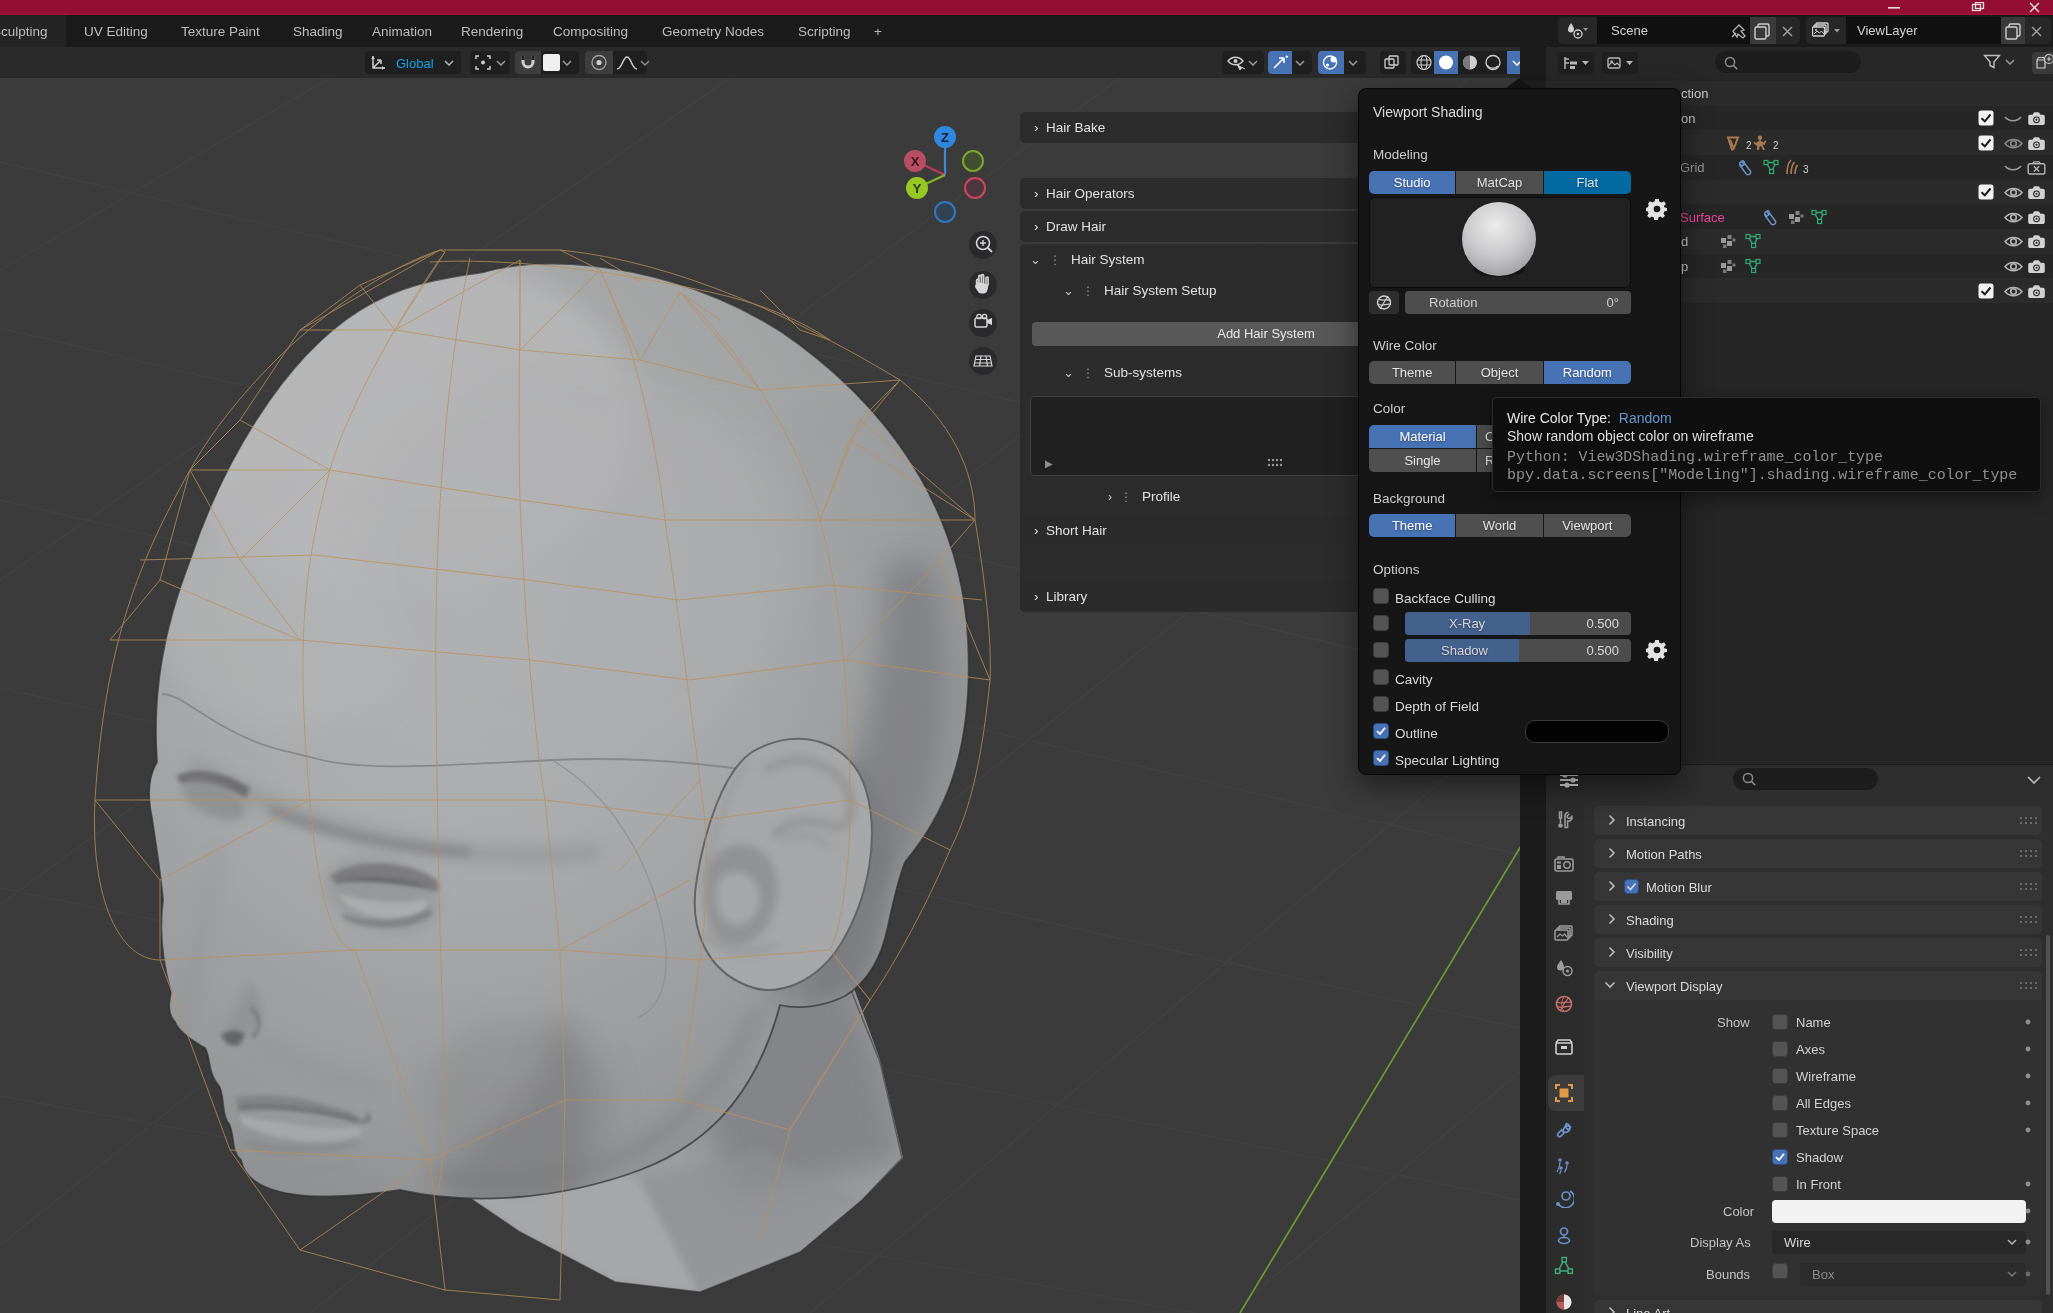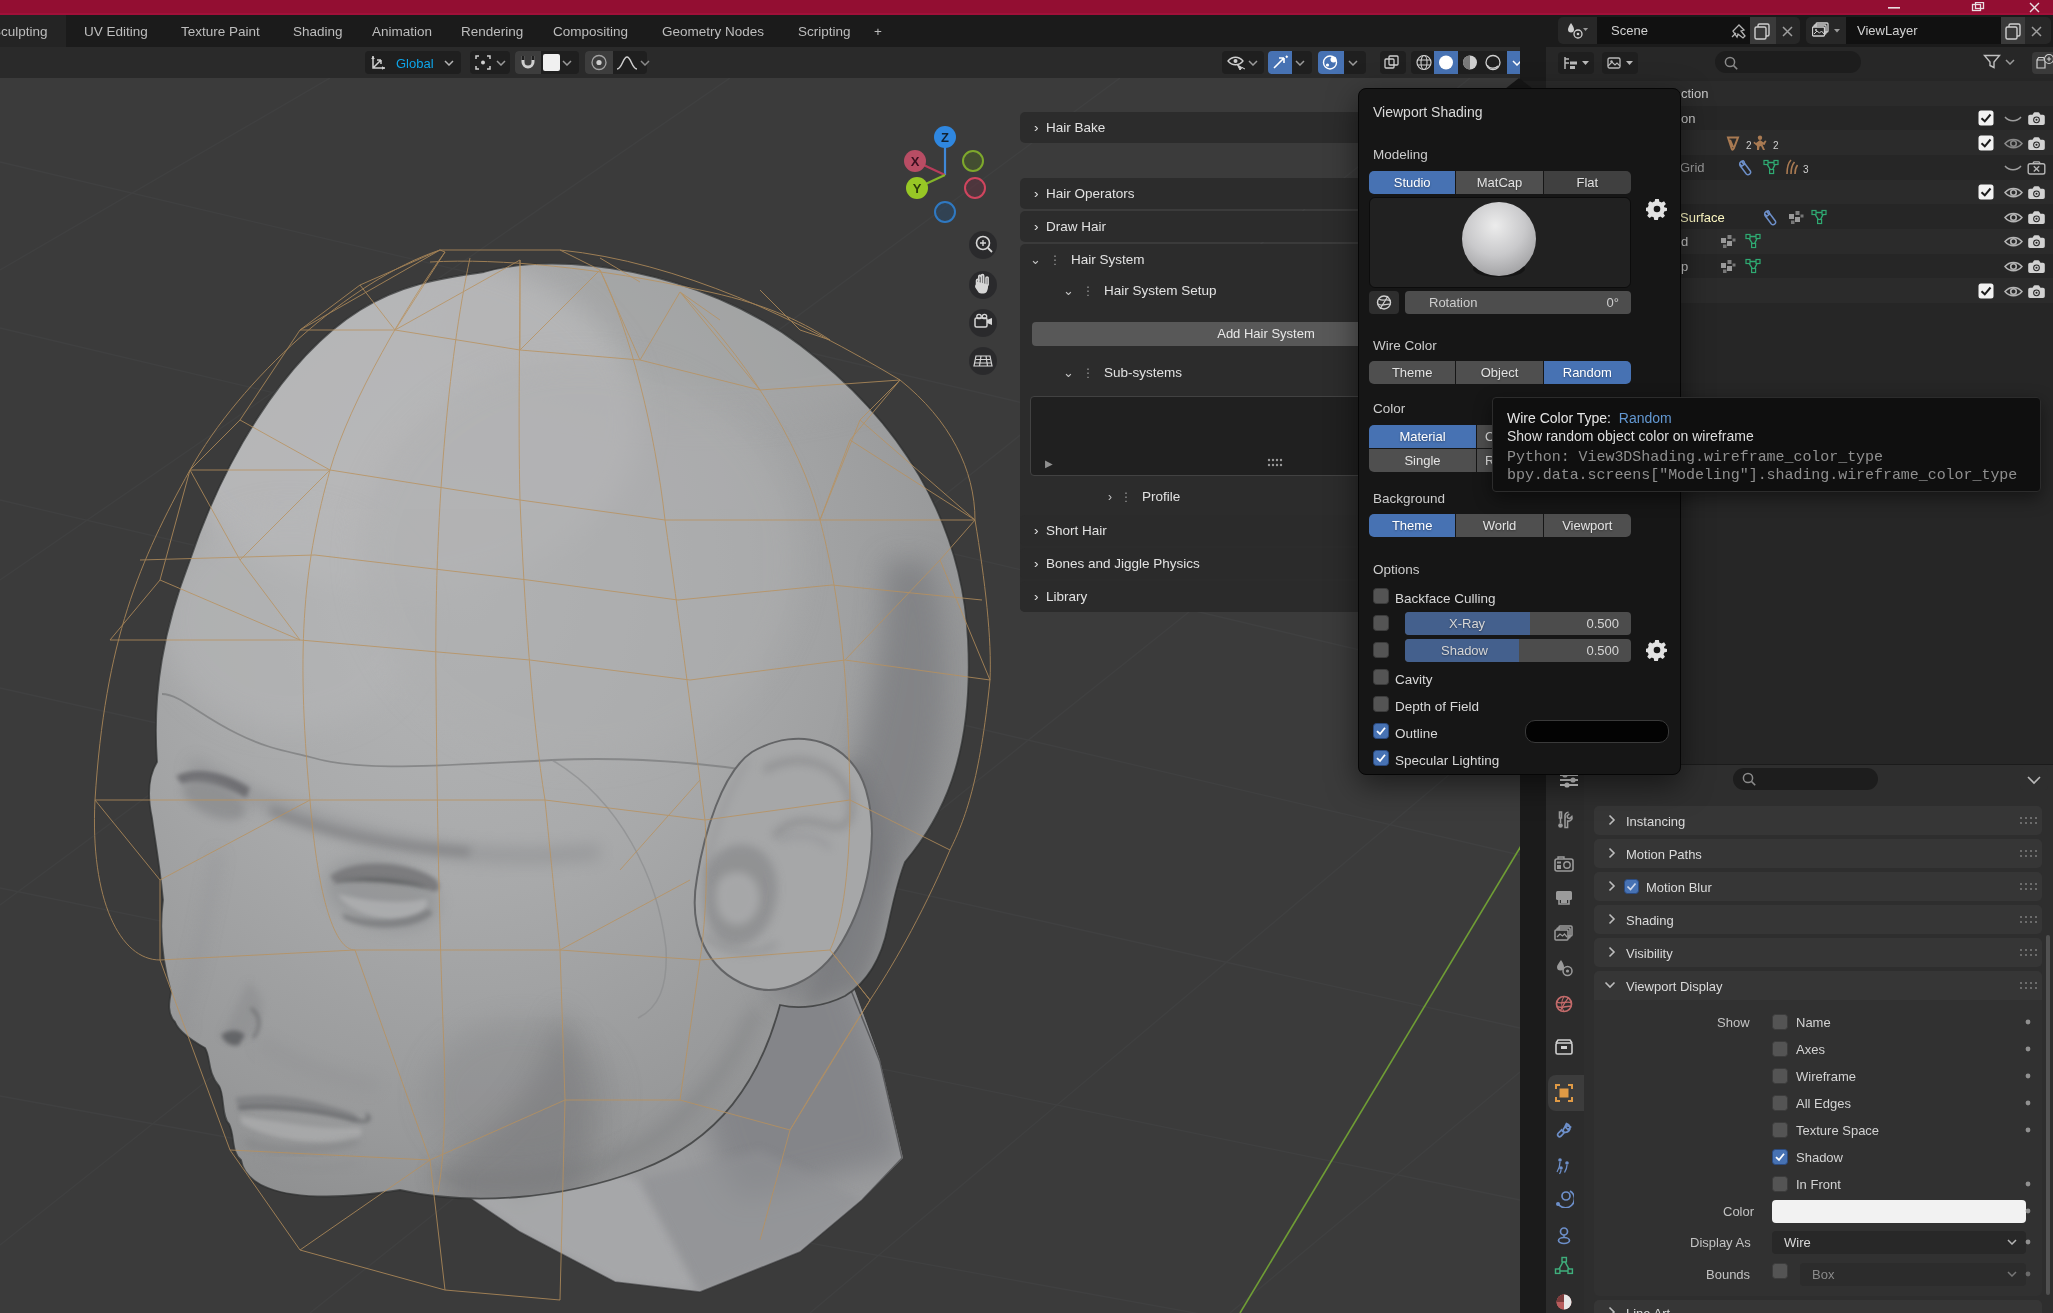--- a/index.html
+++ b/index.html
@@ -520,21 +520,20 @@
             </g>
           </svg>
    </div>
    <div class="abs hprow" style="top:240px;left:88px">
           <span class="chev" style="font-size:12px">›</span>
           <span class="dots3">⋮</span>
           <span style="margin-left:10px">Profile</span>
         </div>
  </div>
  <div class="abs hp" style="top:403px">›&nbsp;&nbsp;Short Hair</div>
- <div class="abs hp" style="top:436px">›&nbsp;&nbsp;Bones and Jiggle Physics</div>
  <div class="abs hp" style="top:469px">›&nbsp;&nbsp;Library</div>
 </div>
 </div>
 <style>
 .hp{left:0;width:492px;height:31px;background:rgba(43,43,43,0.93);border-radius:5px;color:#e2e2e2;font-size:13.5px;line-height:31px;padding-left:14px}
 .hprow{color:#e2e2e2;font-size:13.5px;line-height:26px;height:26px;display:flex;align-items:center}
 .chev{color:#c5c5c5;font-size:13px;margin-right:8px}
 .dots3{color:#9a9a9a;font-size:12px}
 </style>
 
@@ -687,21 +686,21 @@
           <circle cx="9.5" cy="6.5" r="2.8" fill="none" stroke="#b5b5b5" stroke-width="1.6"></circle>
         </svg>
       </div>
       <div class="abs" style="left:507px;top:137.92499999999998px">
         <svg width="19" height="15" viewBox="0 0 19 15" style="position:absolute">
           <path d="M5.5 3.8 L7 1.6 a1 1 0 0 1 .8-.4 h3.4 a1 1 0 0 1 .8.4 L13.5 3.8 H16 a1.8 1.8 0 0 1 1.8 1.8 v6.6 a1.8 1.8 0 0 1 -1.8 1.8 H3 a1.8 1.8 0 0 1 -1.8-1.8 V5.6 A1.8 1.8 0 0 1 3 3.8 Z" fill="#d2d2d2"></path>
           <circle cx="9.5" cy="8.8" r="3.4" fill="#262626"></circle>
           <circle cx="9.5" cy="8.8" r="1.7" fill="none" stroke="#d2d2d2" stroke-width="1.3"></circle>
         </svg>
       </div>
-      <div class="txt" style="left:160px;top:163.575px;color:#fef9c3">Surface</div>
+      <div class="txt" style="left:160px;top:163.575px;color:#ec4899">Surface</div>
       <div class="abs" style="left:243px;top:161.575px">
         <svg width="17" height="17" viewBox="0 0 17 17" style="position:absolute">
           <path d="M4.2 2.2 a3.4 3.4 0 0 0 -1.8 5.8 l1.9 1.8 5 5 a2.5 2.5 0 0 0 3.5-3.5 l-5-5 -1.8-1.9 A3.4 3.4 0 0 0 4.2 2.2 Z M3.2 3.4 l2.5 2.5 -2 2 -2.4-2.4" fill="none" stroke="#6d8fc9" stroke-width="1.5" transform="rotate(8 8 8)"></path>
         </svg>
       </div>
       <div class="abs" style="left:268px;top:161.575px">
         <svg width="16" height="16" viewBox="0 0 16 16" style="position:absolute">
           <rect x="1" y="5" width="5" height="5" fill="#9a9a9a"></rect>
           <rect x="7.5" y="2" width="4" height="4" fill="#9a9a9a" opacity="0.8"></rect>
           <rect x="7" y="8" width="5" height="5" fill="#9a9a9a"></rect>
@@ -1150,21 +1149,21 @@
 </div>
 
 <div class="abs" style="left:1505px;top:78px;width:0;height:0;border-left:14px solid transparent;border-right:14px solid transparent;border-bottom:11px solid #161616"></div>
 <div class="abs" style="left:1358px;top:88px;width:323px;height:687px;background:#161616;border:1px solid #060606;border-radius:8px;box-shadow:0 10px 30px rgba(0,0,0,0.5)" id="popup">
  <div class="txt" style="left:14px;top:16px;font-size:14px;color:#d9d9d9">Viewport Shading</div>
  <div class="txt" style="left:14px;top:59px;color:#cccccc;font-size:13.5px">Modeling</div>
  <div id="seg1">
       <div class="abs" style="left:10px;top:82px;width:262px;height:23px;border-radius:5px;overflow:hidden">
         <div class="abs" style="left:0px;top:0;width:86.33333333333333px;height:23px;background:#4772b3;color:#ffffff;font-size:13px;text-align:center;line-height:23px;text-shadow:0 1px 2px rgba(0,0,0,.35)">Studio</div>
         <div class="abs" style="left:87.33333333333333px;top:0;width:86.33333333333333px;height:23px;background:#4f4f4f;color:#e3e3e3;font-size:13px;text-align:center;line-height:23px;text-shadow:0 1px 2px rgba(0,0,0,.35)">MatCap</div>
-        <div class="abs" style="left:174.66666666666666px;top:0;width:87.33333333333333px;height:25px;background:#404040;color:#e3e3e3;font-size:13px;text-align:center;line-height:23px;text-shadow:0 1px 2px rgba(0,0,0,.35)">Flat</div>
+        <div class="abs" style="left:174.66666666666666px;top:0;width:87.33333333333333px;height:25px;background:#0369a1;color:#e3e3e3;font-size:13px;text-align:center;line-height:23px;text-shadow:0 1px 2px rgba(0,0,0,.35)">Flat</div>
       </div>
     </div>
  <div class="abs" style="left:10px;top:108px;width:262px;height:91px;background:#212121;border:1px solid #0c0c0c;border-radius:6px"></div>
  <svg class="abs" style="left:101px;top:112px" width="80" height="80">
   <defs>
         <radialGradient id="sph" cx="0.45" cy="0.32" r="0.8">
           <stop offset="0" stop-color="#ececec"></stop>
           <stop offset="0.5" stop-color="#c9c9cb"></stop>
           <stop offset="0.85" stop-color="#a4a4a6"></stop>
           <stop offset="1" stop-color="#898787"></stop>

